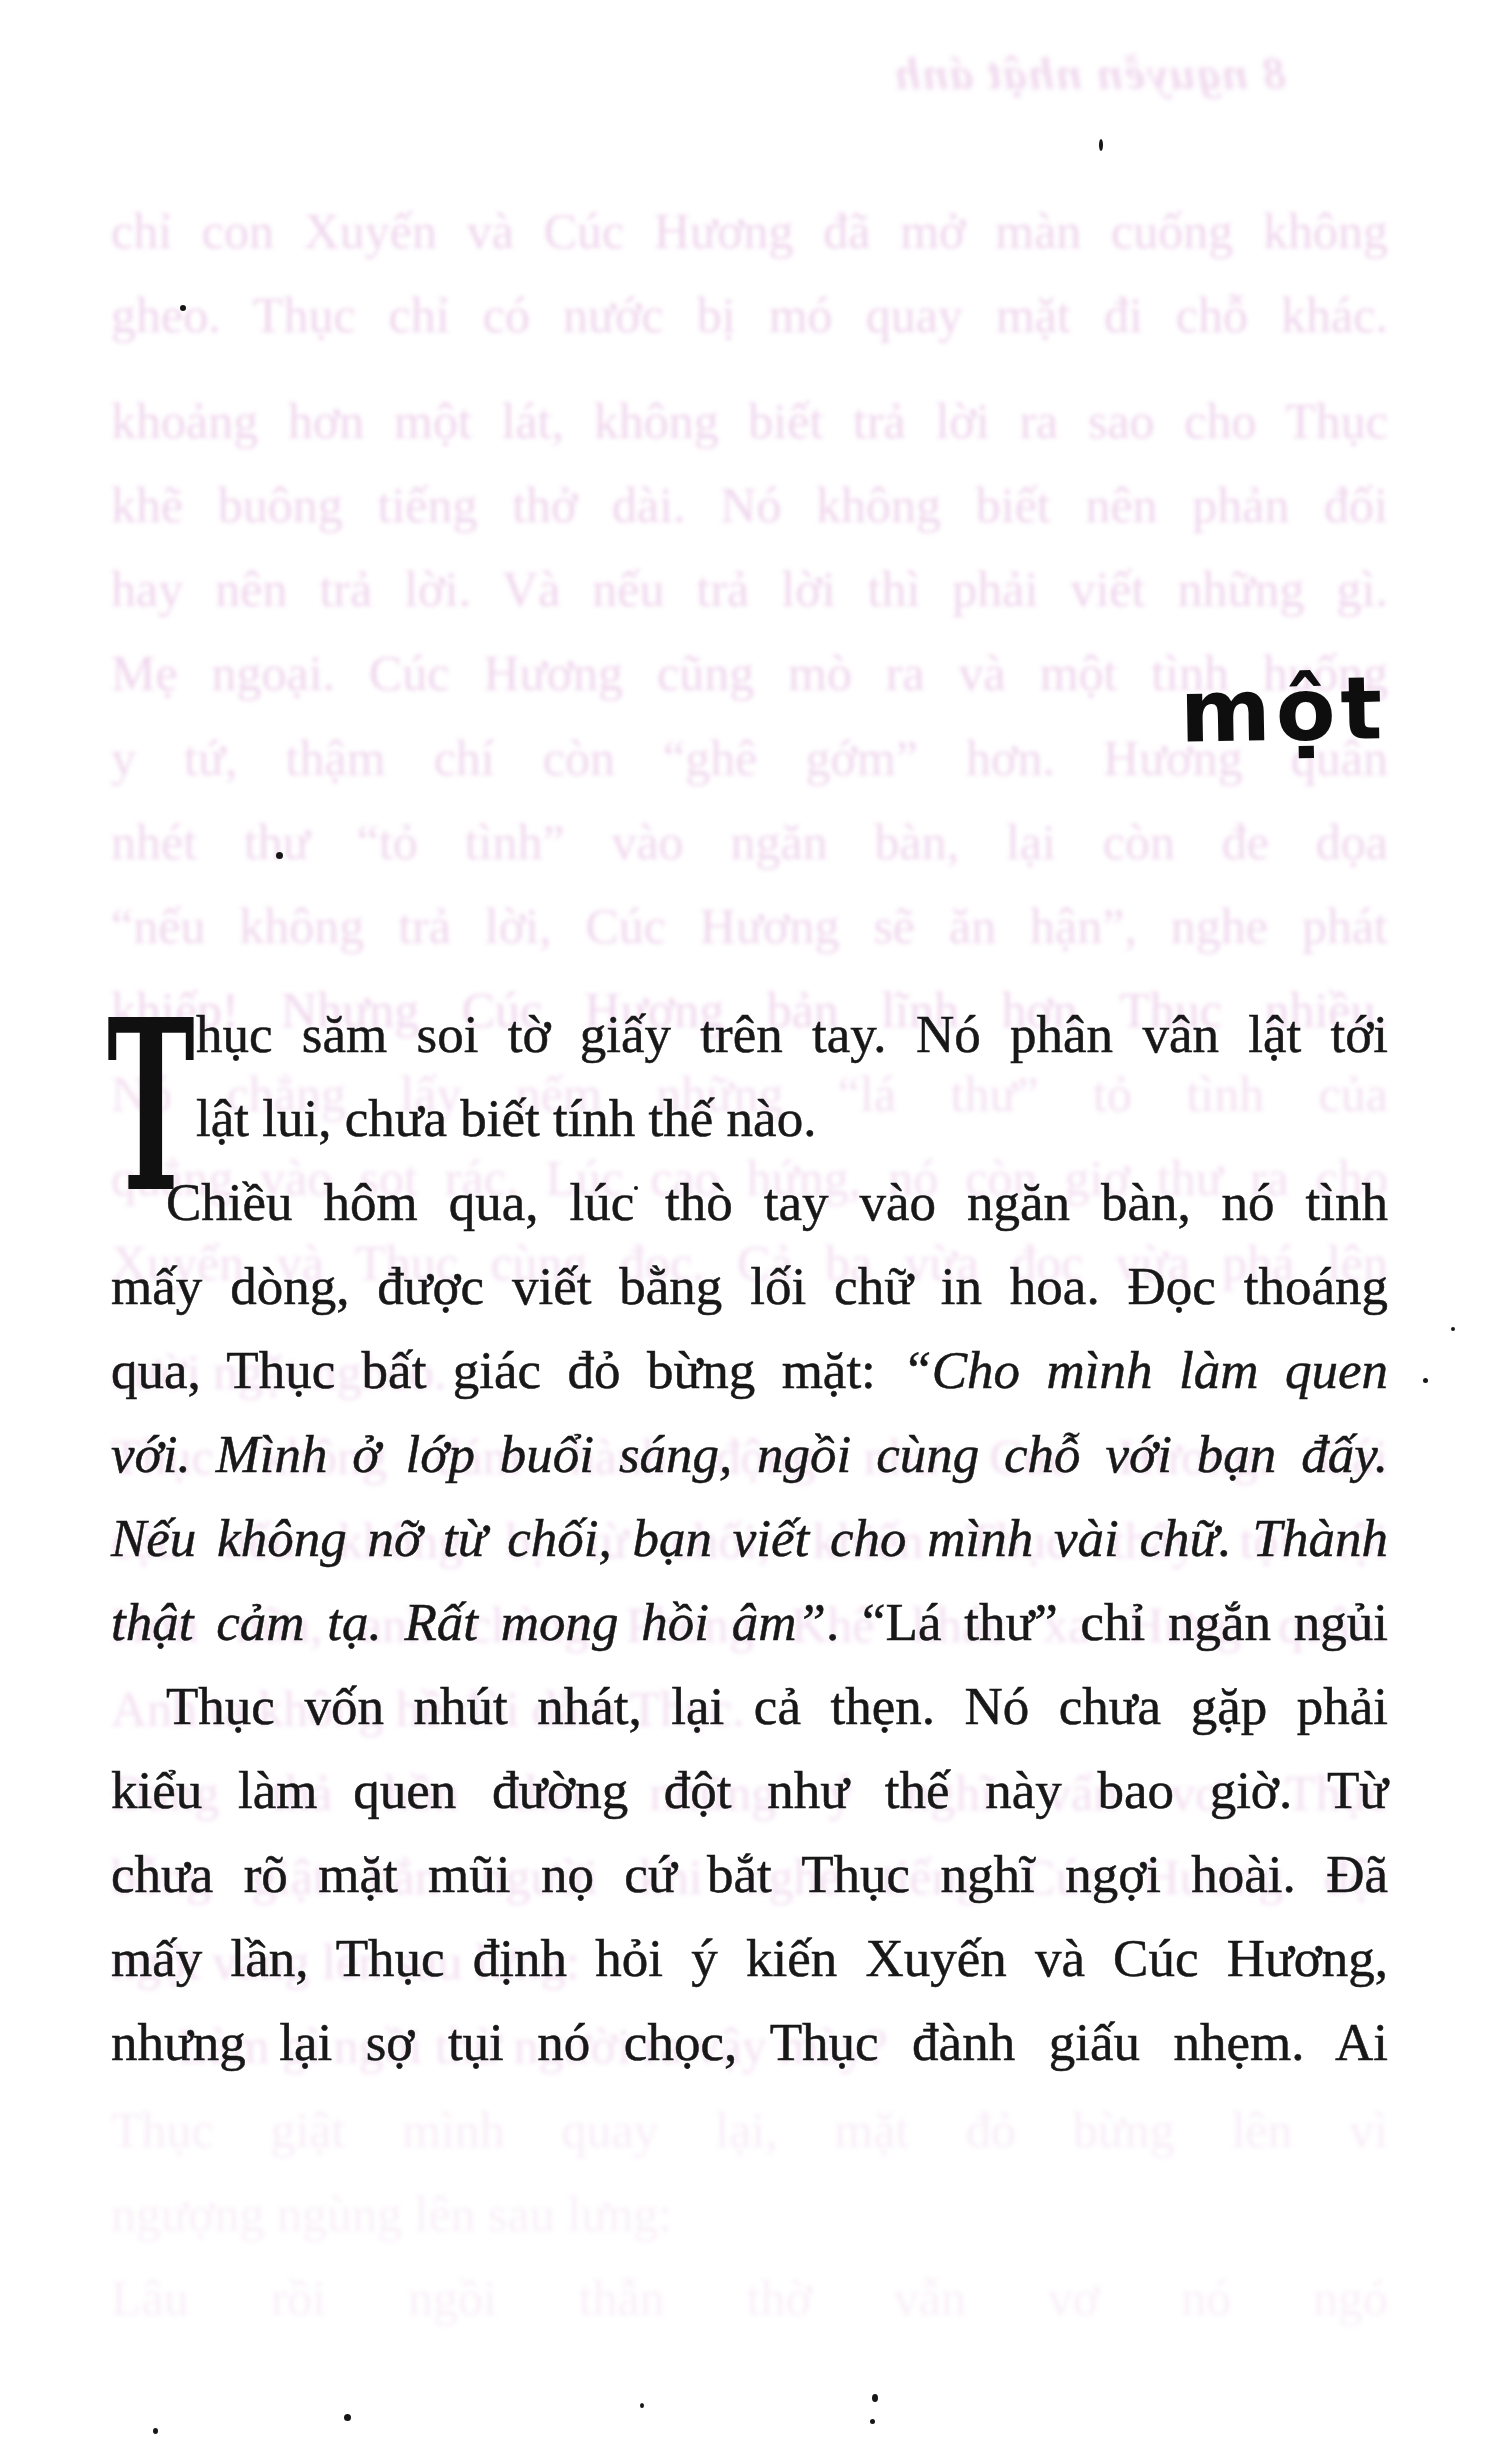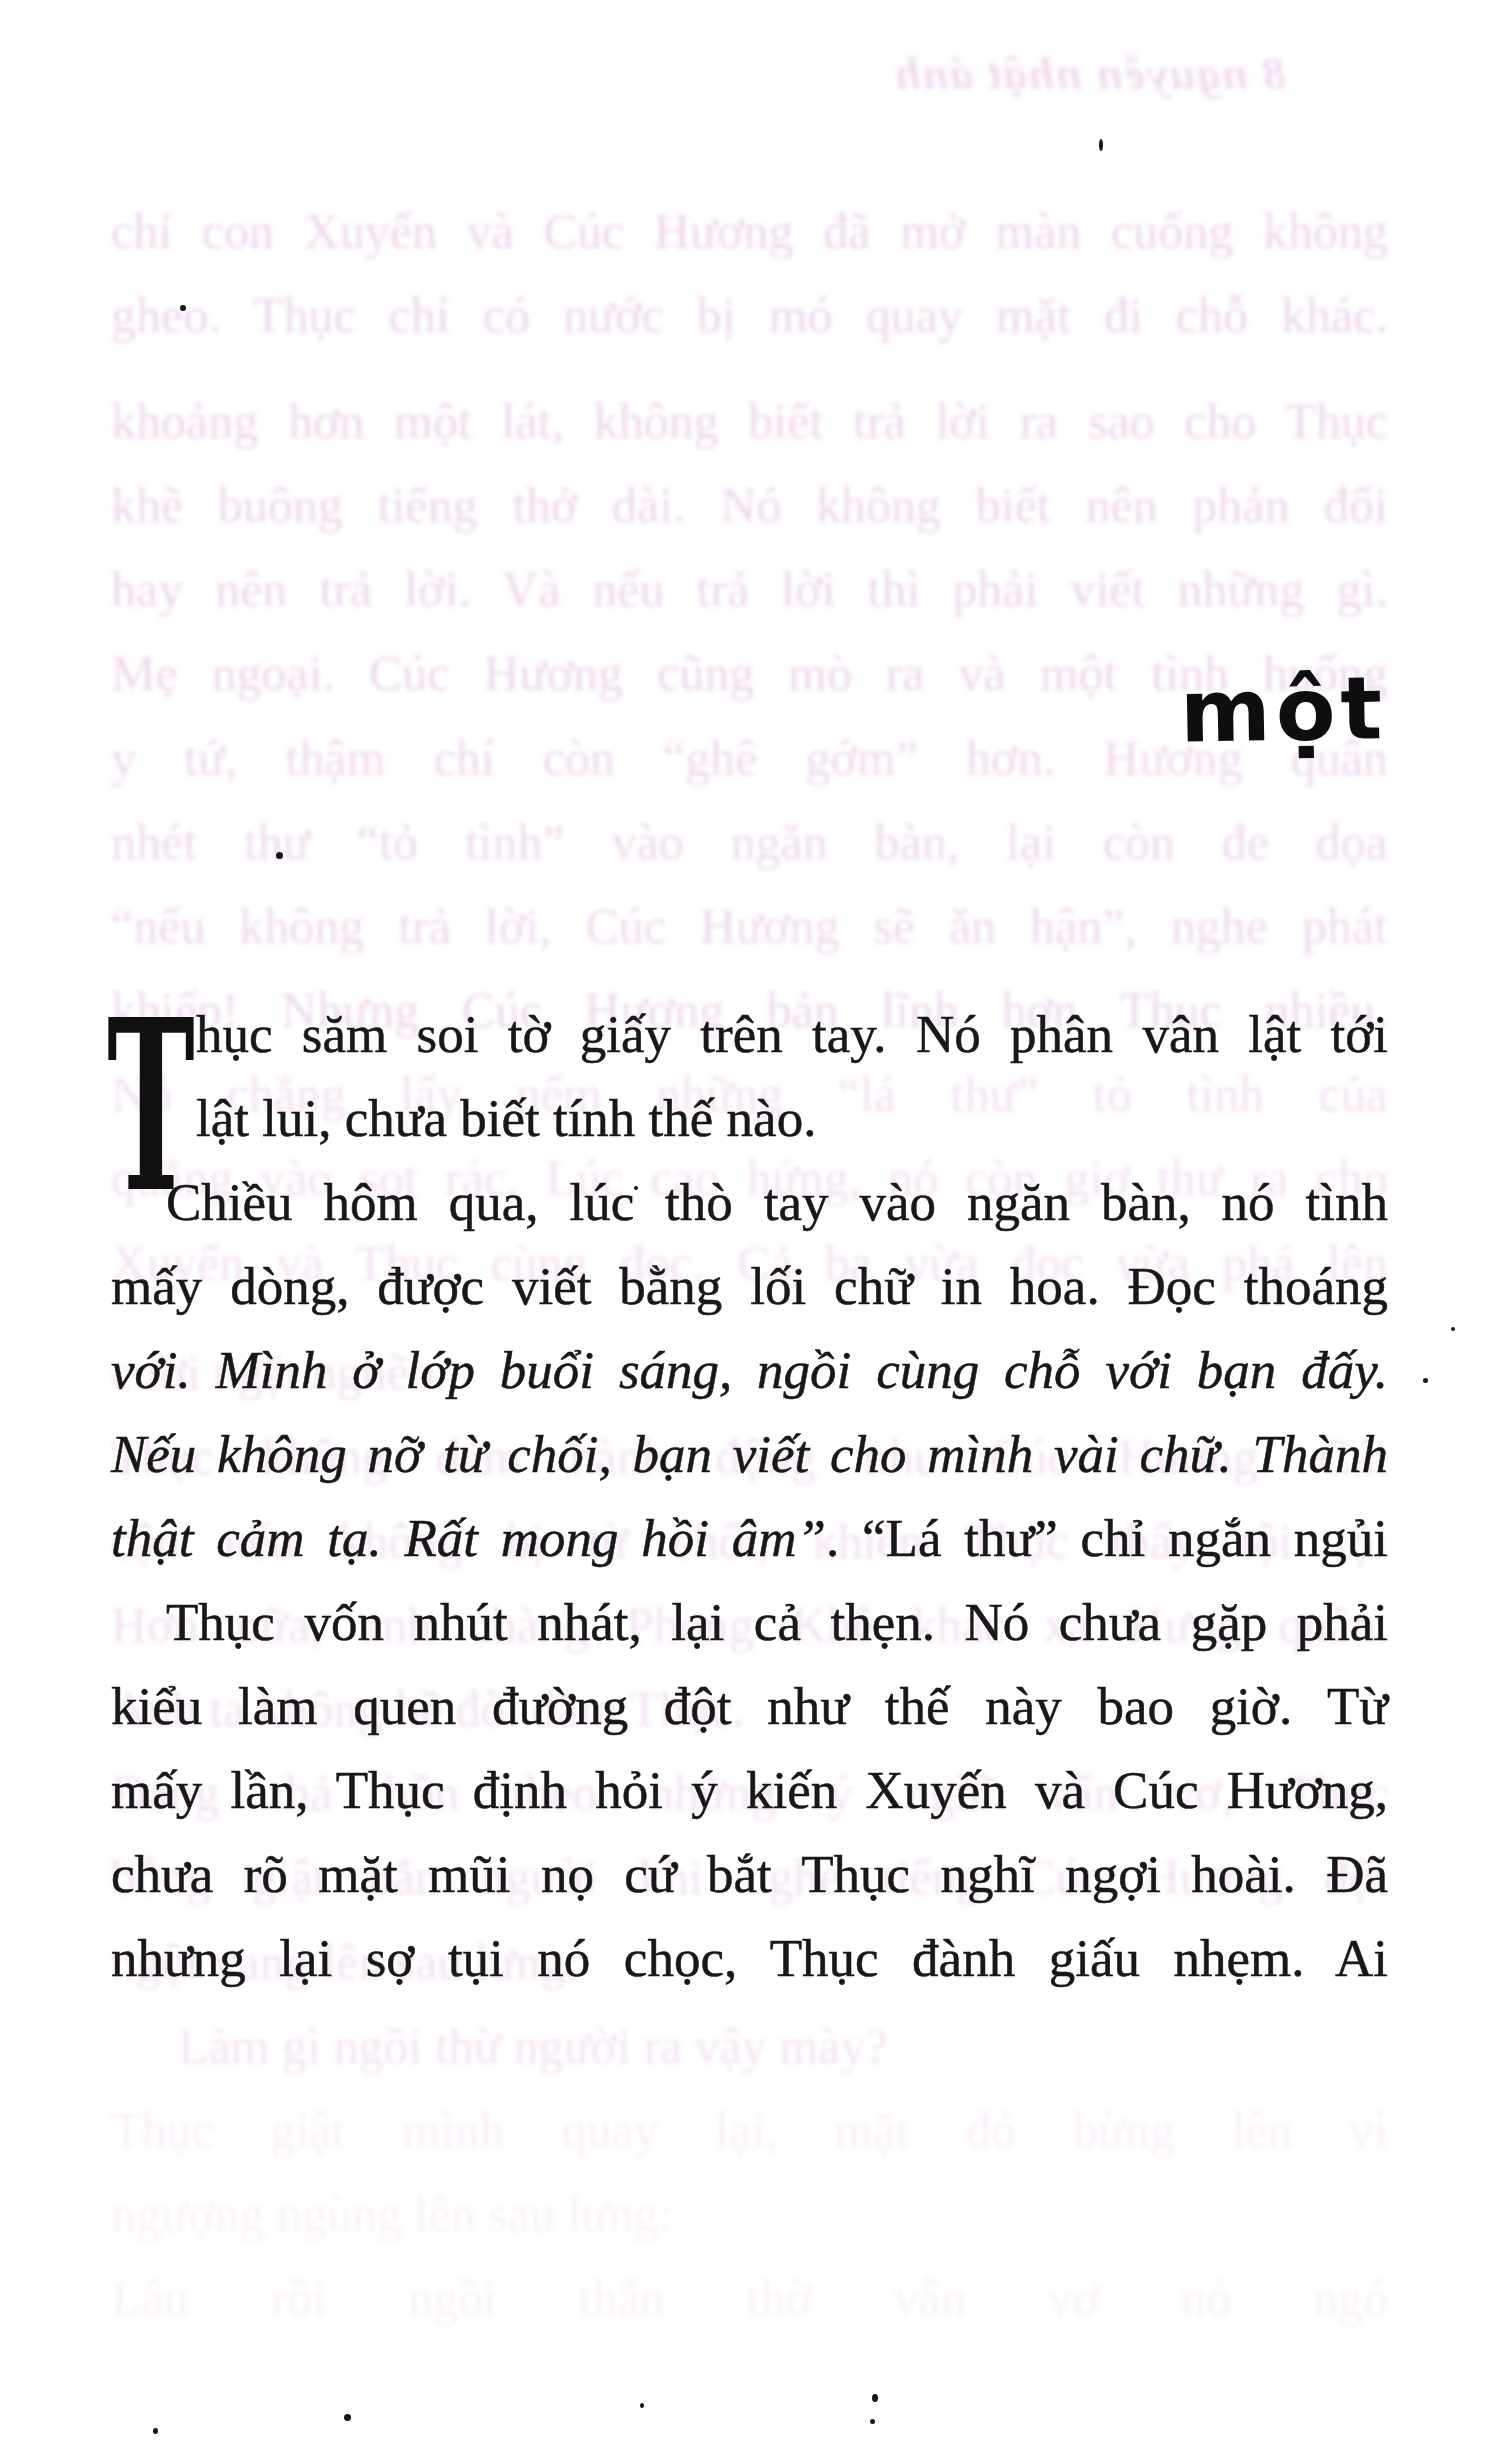--- a/index.html
+++ b/index.html
@@ -63,27 +63,28 @@
 
   <div class="chapter-num" style="left:1180px;top:661px;">một</div>
 
   <div class="dropcap" style="left:107px;top:1012px;">T</div>
 
   <div class="body-block" id="body-text" style="left:111px;top:992px;width:1277px;">
       <div class="line" style="padding-left: 85px;"><span>hục săm soi tờ giấy trên tay. Nó phân vân lật tới</span></div>
       <div class="line last" style="padding-left: 85px;"><span>lật lui, chưa biết tính thế nào.</span></div>
       <div class="line" style="text-indent: 55px;"><span>Chiều hôm qua, lúc thò tay vào ngăn bàn, nó tình</span></div>
       <div class="line"><span>mấy dòng, được viết bằng lối chữ in hoa. Đọc thoáng</span></div>
+      <div class="line"><span>qua, Thục bất giác đỏ bừng mặt: </span><span class="it">“Cho mình làm quen</span></div>
       <div class="line"><span class="it">với. Mình ở lớp buổi sáng, ngồi cùng chỗ với bạn đấy.</span></div>
       <div class="line"><span class="it">Nếu không nỡ từ chối, bạn viết cho mình vài chữ. Thành</span></div>
       <div class="line"><span class="it">thật cảm tạ. Rất mong hồi âm”</span><span>. “Lá thư” chỉ ngắn ngủi</span></div>
       <div class="line" style="text-indent: 55px;"><span>Thục vốn nhút nhát, lại cả thẹn. Nó chưa gặp phải</span></div>
       <div class="line"><span>kiểu làm quen đường đột như thế này bao giờ. Từ</span></div>
+      <div class="line"><span>chưa rõ mặt mũi nọ cứ bắt Thục nghĩ ngợi hoài. Đã</span></div>
       <div class="line"><span>mấy lần, Thục định hỏi ý kiến Xuyến và Cúc Hương,</span></div>
-      <div class="line"><span>chưa rõ mặt mũi nọ cứ bắt Thục nghĩ ngợi hoài. Đã</span></div>
       <div class="line"><span>nhưng lại sợ tụi nó chọc, Thục đành giấu nhẹm. Ai</span></div>
     </div>
 
   <div id="speck-layer" style="position:absolute;inset:0;">
       <div class="speck" style="left: 1099px; top: 139px; width: 4px; height: 12px;"></div>
       <div class="speck" style="left: 180px; top: 305px; width: 6px; height: 6px;"></div>
       <div class="speck" style="left: 276px; top: 852px; width: 7px; height: 7px;"></div>
       <div class="speck" style="left: 634px; top: 1186px; width: 4px; height: 4px;"></div>
       <div class="speck" style="left: 1451px; top: 1327px; width: 4px; height: 4px;"></div>
       <div class="speck" style="left: 1423px; top: 1378px; width: 5px; height: 5px;"></div>

